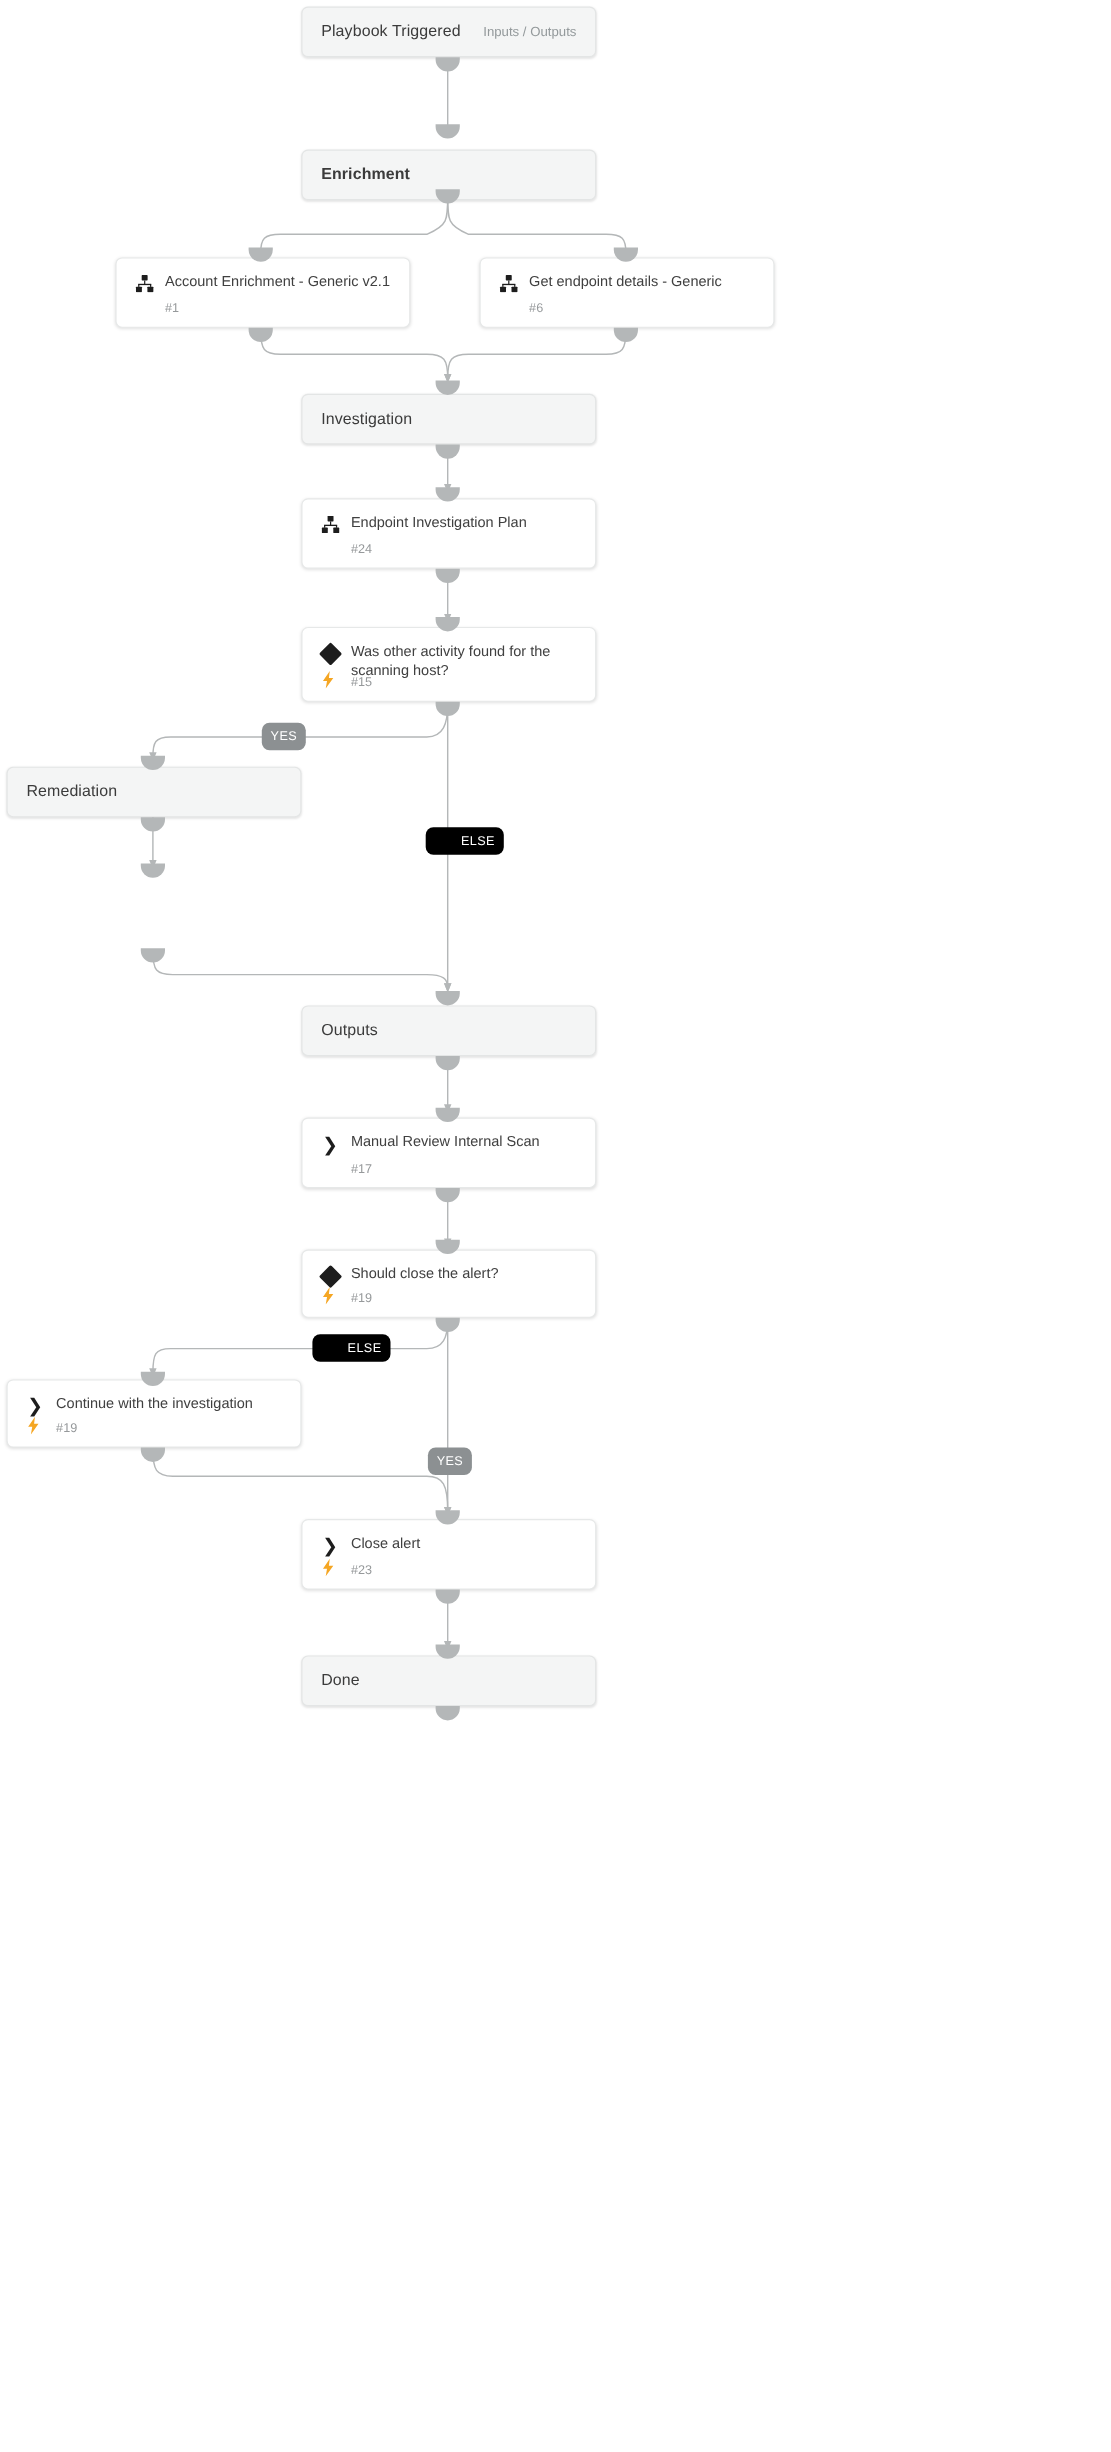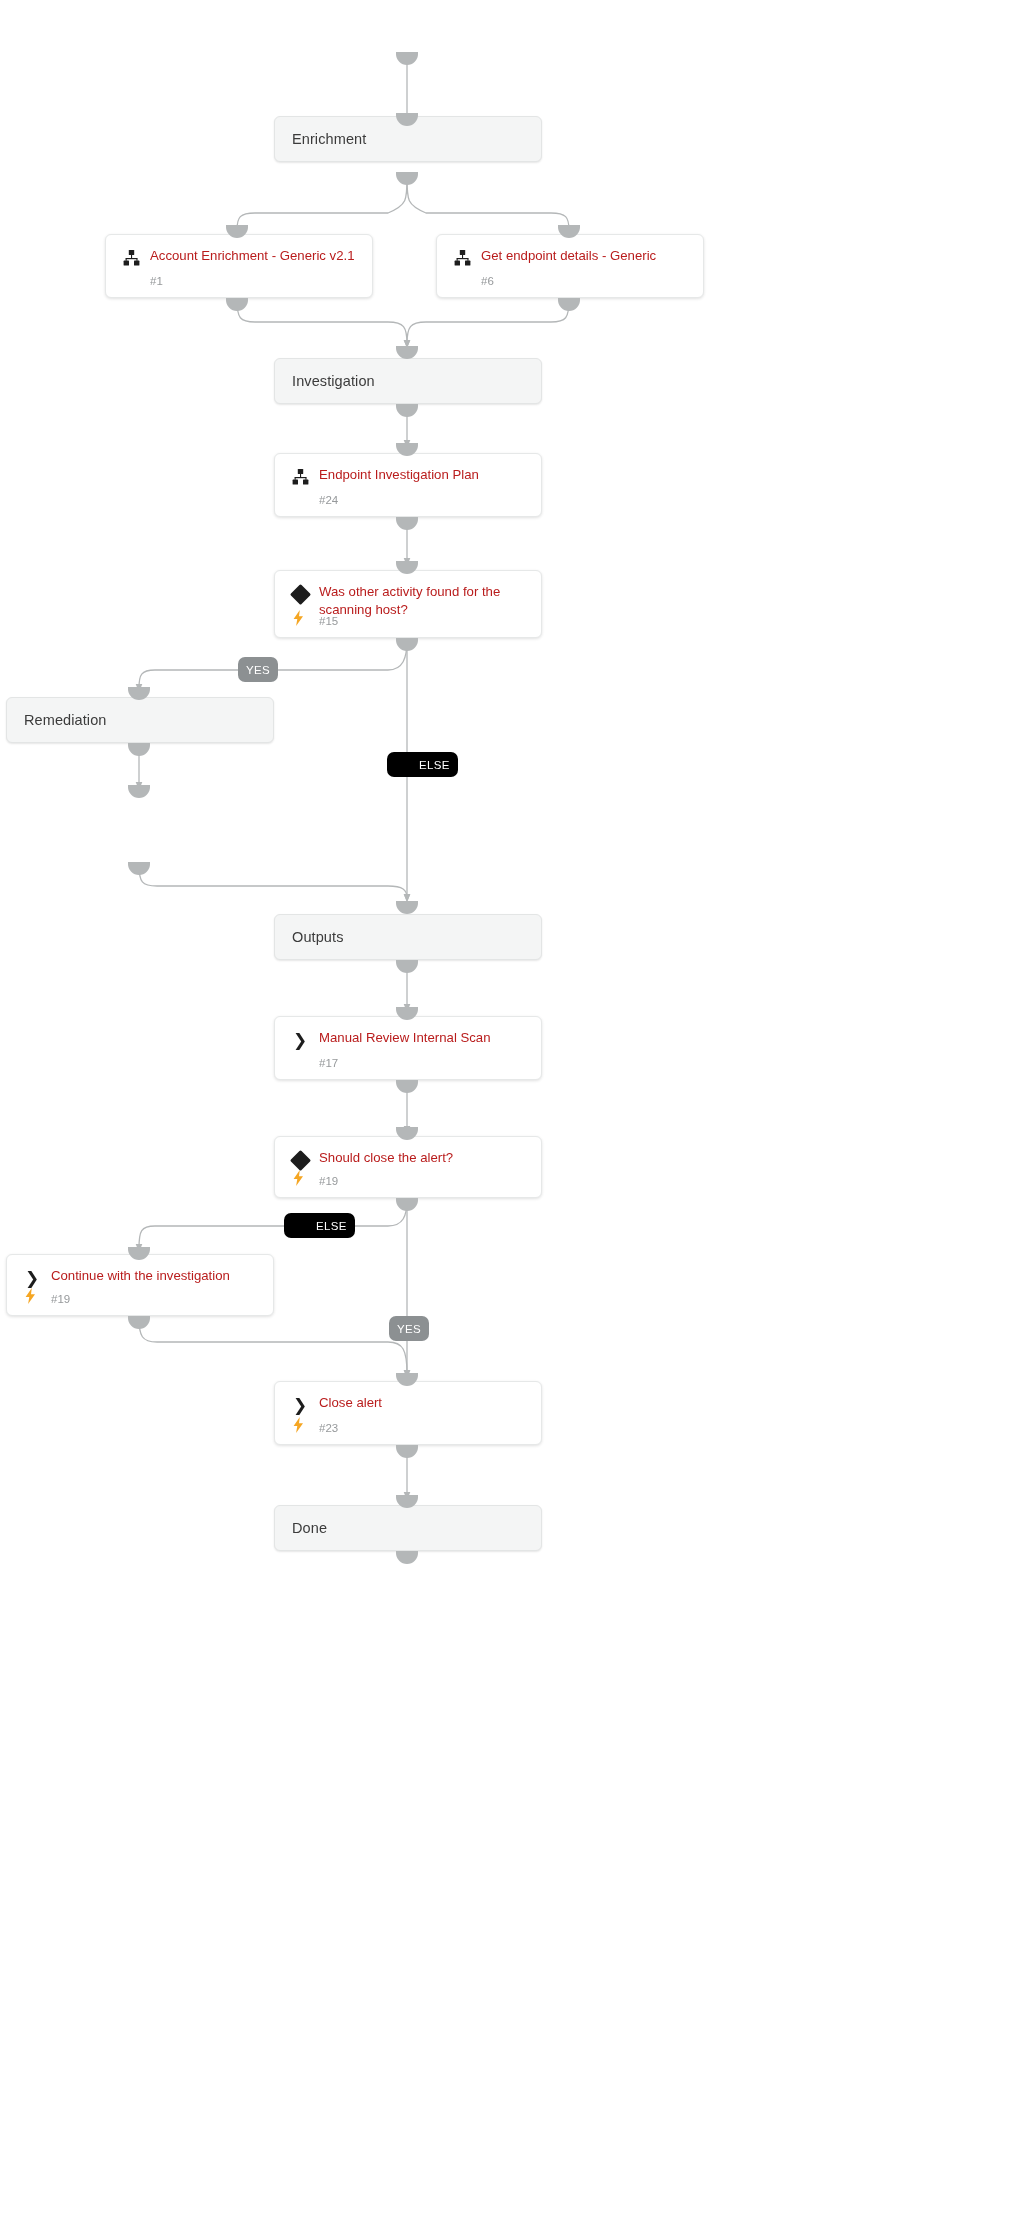--- a/index.html
+++ b/index.html
@@ -65,21 +65,21 @@
     left:14px; top:12px;
     width:22px; height:22px;
     display:flex; align-items:center; justify-content:center;
   }
   .t-title{
     position:absolute;
     left:44px; top:12px;
     right:12px;
     font-size:13.2px;
     line-height:18px;
-    color:#b91c1c;
+    color:#404040;
   }
   .t-bolt{
     position:absolute;
     left:15px; bottom:10px;
     width:16px; height:18px;
     display:flex; align-items:center; justify-content:center;
   }
   .t-id{
     position:absolute;
     left:44px; bottom:10px;
@@ -175,24 +175,28 @@
       <path d="M407,1200 C407,1216 403,1226 388,1226 L155,1226 C141,1226 139,1231 139,1248" marker-end="url(#ah)"></path>
 
       <path d="M407,1200 L407,1374" marker-end="url(#ah)"></path>
 
       <path d="M139,1318 C139,1336 142,1342 157,1342 L388,1342 C403,1342 407,1350 407,1374" marker-end="url(#ah)"></path>
 
       <path d="M407,1446 L407,1496" marker-end="url(#ah)"></path>
     </g>
   </svg>
 
+  <div class="node section" style="left:274px; top:6px; width:268px; height:46px;">
+    <span class="sec-label">Playbook Triggered</span>
+    <span class="sec-right">Inputs / Outputs</span>
+  </div>
   <div class="nub bottom" style="left:396px; top:52px;"></div>
 
   <div class="nub top" style="left:396px; top:113px;"></div>
-  <div class="node section" style="left:274px; top:116px; width:268px; height:46px;">
+  <div class="node section" style="left:274px; top:136px; width:268px; height:46px;font-weight:bold;">
     <span class="sec-label">Enrichment</span>
   </div>
   <div class="nub bottom" style="left:396px; top:172px;"></div>
 
   <div class="nub top" style="left:226px; top:225px;"></div>
   <div class="node task" style="left:105px; top:234px; width:268px; height:64px;">
     <span class="t-icon">
       <svg class="hier" width="17" height="16" viewBox="0 0 17 16">
         <rect x="5.8" y="0" width="5.4" height="5" rx="0.6" fill="#1d1d1d"></rect>
         <rect x="8.0" y="5" width="1.1" height="3.4" fill="#1d1d1d"></rect>

